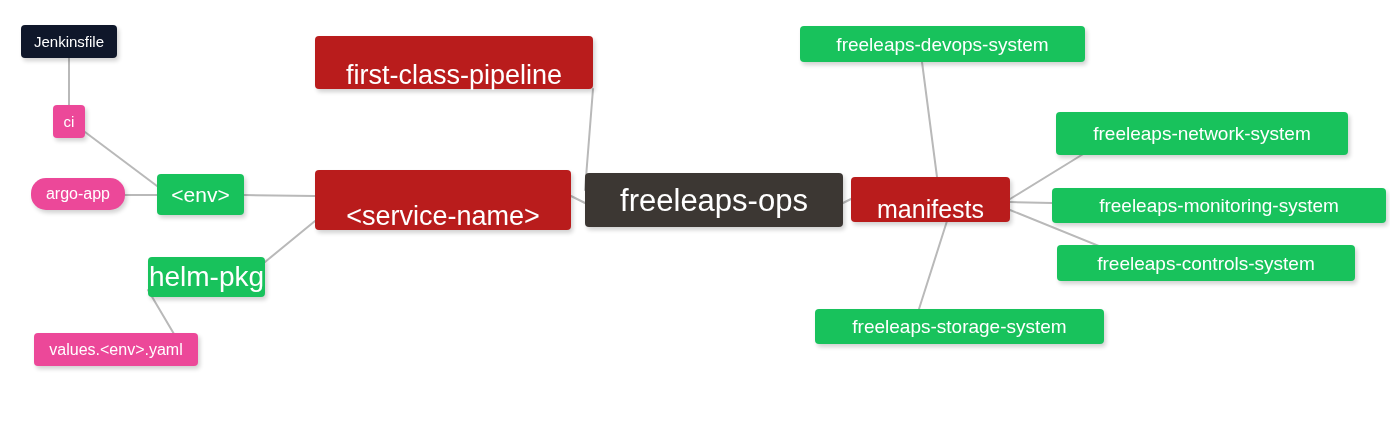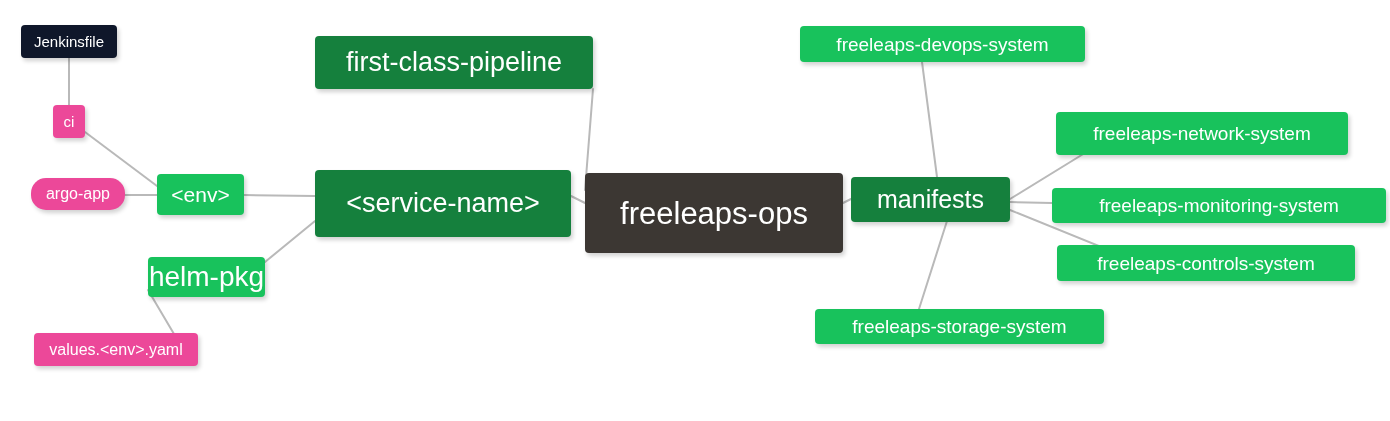--- a/index.html
+++ b/index.html
@@ -11,21 +11,21 @@
     display:flex;align-items:center;justify-content:center;
     box-sizing:border-box;
     color:#ffffff;
     border-radius:4px;
     white-space:nowrap;
     box-shadow:2px 3px 4px rgba(0,0,0,0.18);
     letter-spacing:0px;
     line-height:1;
   }
   .n-root{background:#3c3733;}
-  .n-blue{background:#15803d;}
+  .n-blue{background:#b91c1c;align-items:flex-end;}
   .n-green{background:#18c25c;}
   .n-orange{background:#0f172a;}
   .n-red{background:#ec4899;}
   .lbl{display:block;}
 </style>
 </head>
 <body>
 
 <div id="canvas">
   <svg id="edges" viewBox="0 0 1390 421">
@@ -38,27 +38,27 @@
       <line x1="157" y1="195" x2="125" y2="195" stroke="#b9b9b9" stroke-width="2" stroke-linecap="round"></line>
       <line x1="69" y1="105" x2="69" y2="58" stroke="#b9b9b9" stroke-width="2" stroke-linecap="round"></line>
       <line x1="148" y1="290" x2="174" y2="334" stroke="#b9b9b9" stroke-width="2" stroke-linecap="round"></line>
       <line x1="937" y1="177" x2="922" y2="62" stroke="#b9b9b9" stroke-width="2" stroke-linecap="round"></line>
       <line x1="1010" y1="199" x2="1093" y2="148" stroke="#b9b9b9" stroke-width="2" stroke-linecap="round"></line>
       <line x1="1010" y1="202" x2="1052" y2="203" stroke="#b9b9b9" stroke-width="2" stroke-linecap="round"></line>
       <line x1="1010" y1="210" x2="1126" y2="257" stroke="#b9b9b9" stroke-width="2" stroke-linecap="round"></line>
       <line x1="947" y1="221" x2="919" y2="309" stroke="#b9b9b9" stroke-width="2" stroke-linecap="round"></line>
     </svg>
   <div id="node-layer">
-      <div class="node n-root" style="left: 585px; top: 173px; width: 258px; height: 80px; font-size: 31px;">
+      <div class="node n-root" style="left: 585px; top: 173px; width: 258px; height: 54px; font-size: 31px;">
         <span class="lbl">freeleaps-ops</span>
       </div>
       <div class="node n-blue" style="left: 315px; top: 36px; width: 278px; height: 53px; font-size: 27px;">
         <span class="lbl">first-class-pipeline</span>
       </div>
-      <div class="node n-blue" style="left: 315px; top: 170px; width: 256px; height: 67px; font-size: 27px;">
+      <div class="node n-blue" style="left: 315px; top: 170px; width: 256px; height: 60px; font-size: 27px;">
         <span class="lbl">&lt;service-name&gt;</span>
       </div>
       <div class="node n-blue" style="left: 851px; top: 177px; width: 159px; height: 45px; font-size: 25px;">
         <span class="lbl">manifests</span>
       </div>
       <div class="node n-green" style="left: 157px; top: 174px; width: 87px; height: 41px; font-size: 21px;">
         <span class="lbl">&lt;env&gt;</span>
       </div>
       <div class="node n-green" style="left: 148px; top: 257px; width: 117px; height: 40px; font-size: 28px;">
         <span class="lbl">helm-pkg</span>

